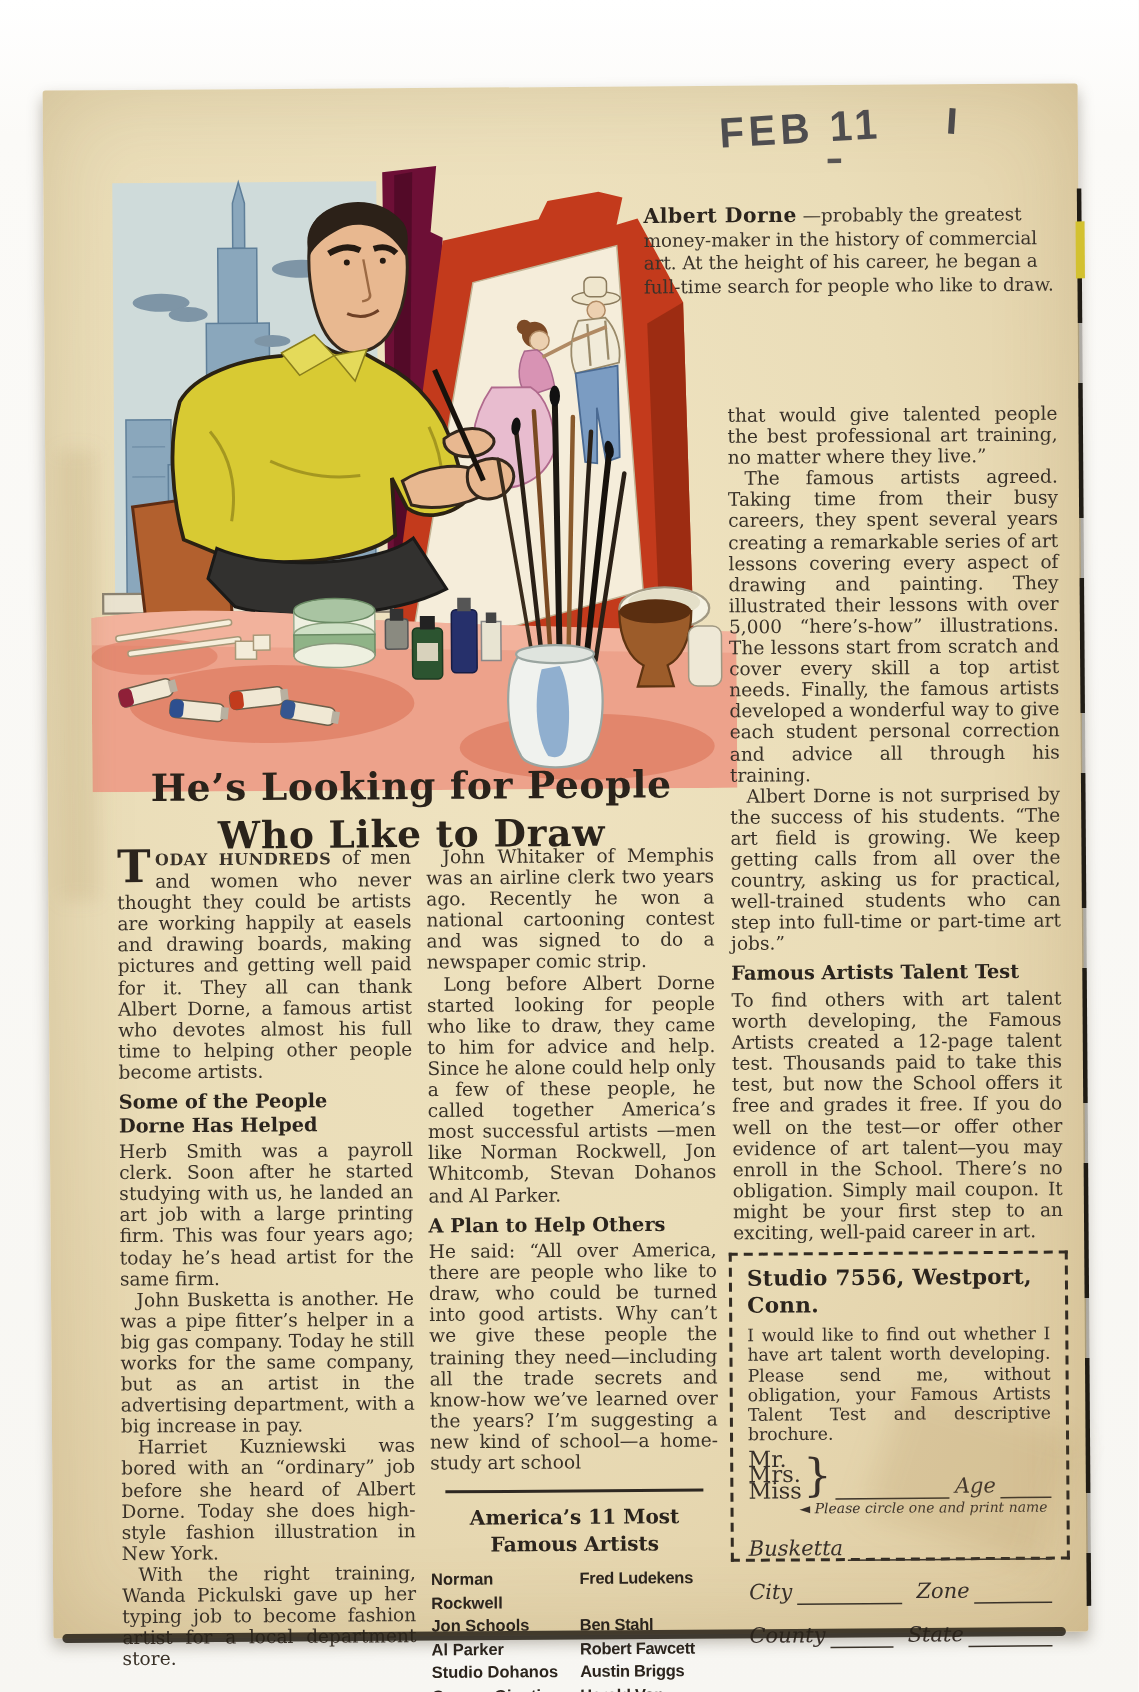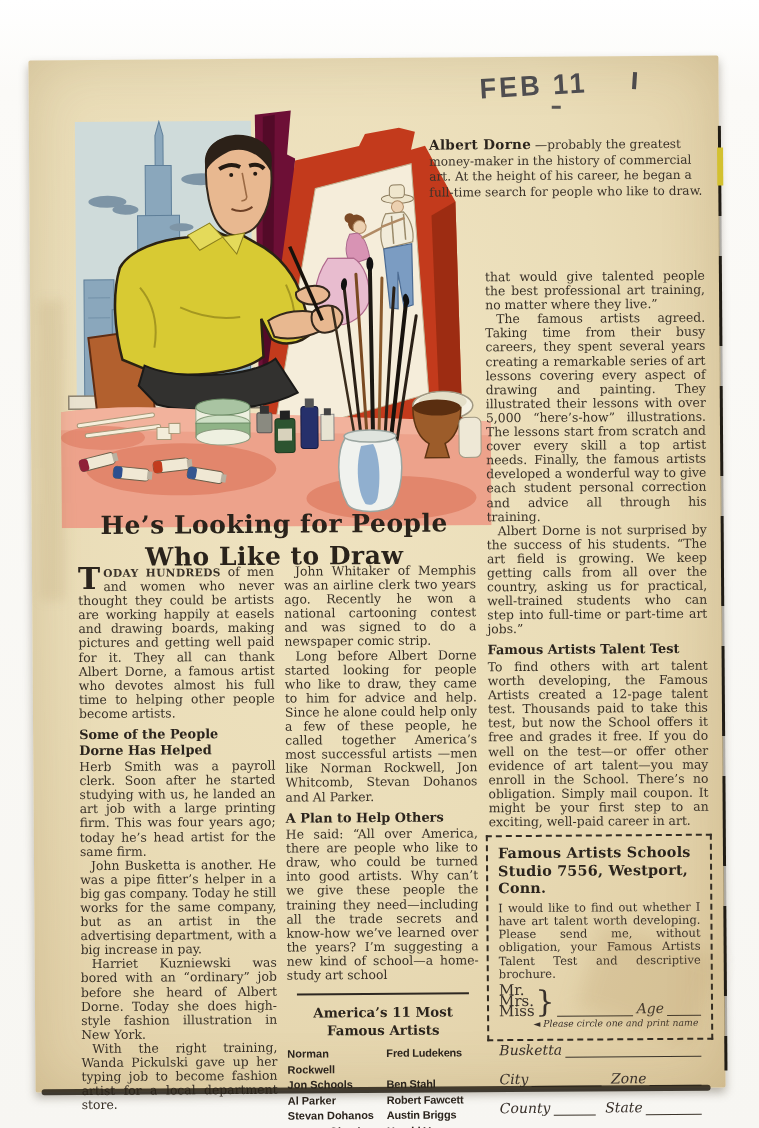--- a/index.html
+++ b/index.html
@@ -274,41 +274,40 @@
           </div>
         <div class="row">
             <span class="l">Jon Schools</span>
             <span class="r">Ben Stahl</span>
           </div>
         <div class="row">
             <span class="l">Al Parker</span>
             <span class="r">Robert Fawcett</span>
           </div>
         <div class="row">
-            <span class="l">Stevan Dohanos</span>
+            <span class="l">Studio Dohanos</span>
             <span class="r">Austin Briggs</span>
           </div>
         <div class="row">
             <span class="l">George Giusti</span>
             <span class="r">Harold Von Schmidt</span>
           </div>
 
       </div>
     </div>
 
     <div class="col col3">
       <p>that would give talented people the best professional art training, no matter where they live.”</p>
       <p class="ind">The famous artists agreed. Taking time from their busy careers, they spent several years creating a remarkable series of art lessons covering every aspect of drawing and painting. They illustrated their lessons with over 5,000 “here’s-how” illustrations. The lessons start from scratch and cover every skill a top artist needs. Finally, the famous artists developed a wonderful way to give each student personal correction and advice all through his training.</p>
       <p class="ind">Albert Dorne is not surprised by the success of his students. “The art field is growing. We keep getting calls from all over the country, asking us for practical, well-trained students who can step into full-time or part-time art jobs.”</p>
       <h3>Famous Artists Talent Test</h3>
       <p>To find others with art talent worth developing, the Famous Artists created a 12-page talent test. Thousands paid to take this test, but now the School offers it free and grades it free. If you do well on the test—or offer other evidence of art talent—you may enroll in the School. There’s no obligation. Simply mail coupon. It might be your first step to an exciting, well-paid career in art.</p>
     </div>
 
     <div class="coupon">
-      <div class="c-school">Famous Artists Schools</div>
       <div class="c-school">Studio 7556, Westport, Conn.</div>
       <div class="c-body">I would like to find out whether I have art talent worth developing. Please send me, without obligation, your Famous Artists Talent Test and descriptive brochure.</div>
       <div class="c-name-row">
         <div>
           <div class="sal">Mr.</div>
           <div class="sal">Mrs.</div>
           <div class="sal">Miss</div>
         </div>
         <div class="brace">}</div>
         <span class="fill"></span>

